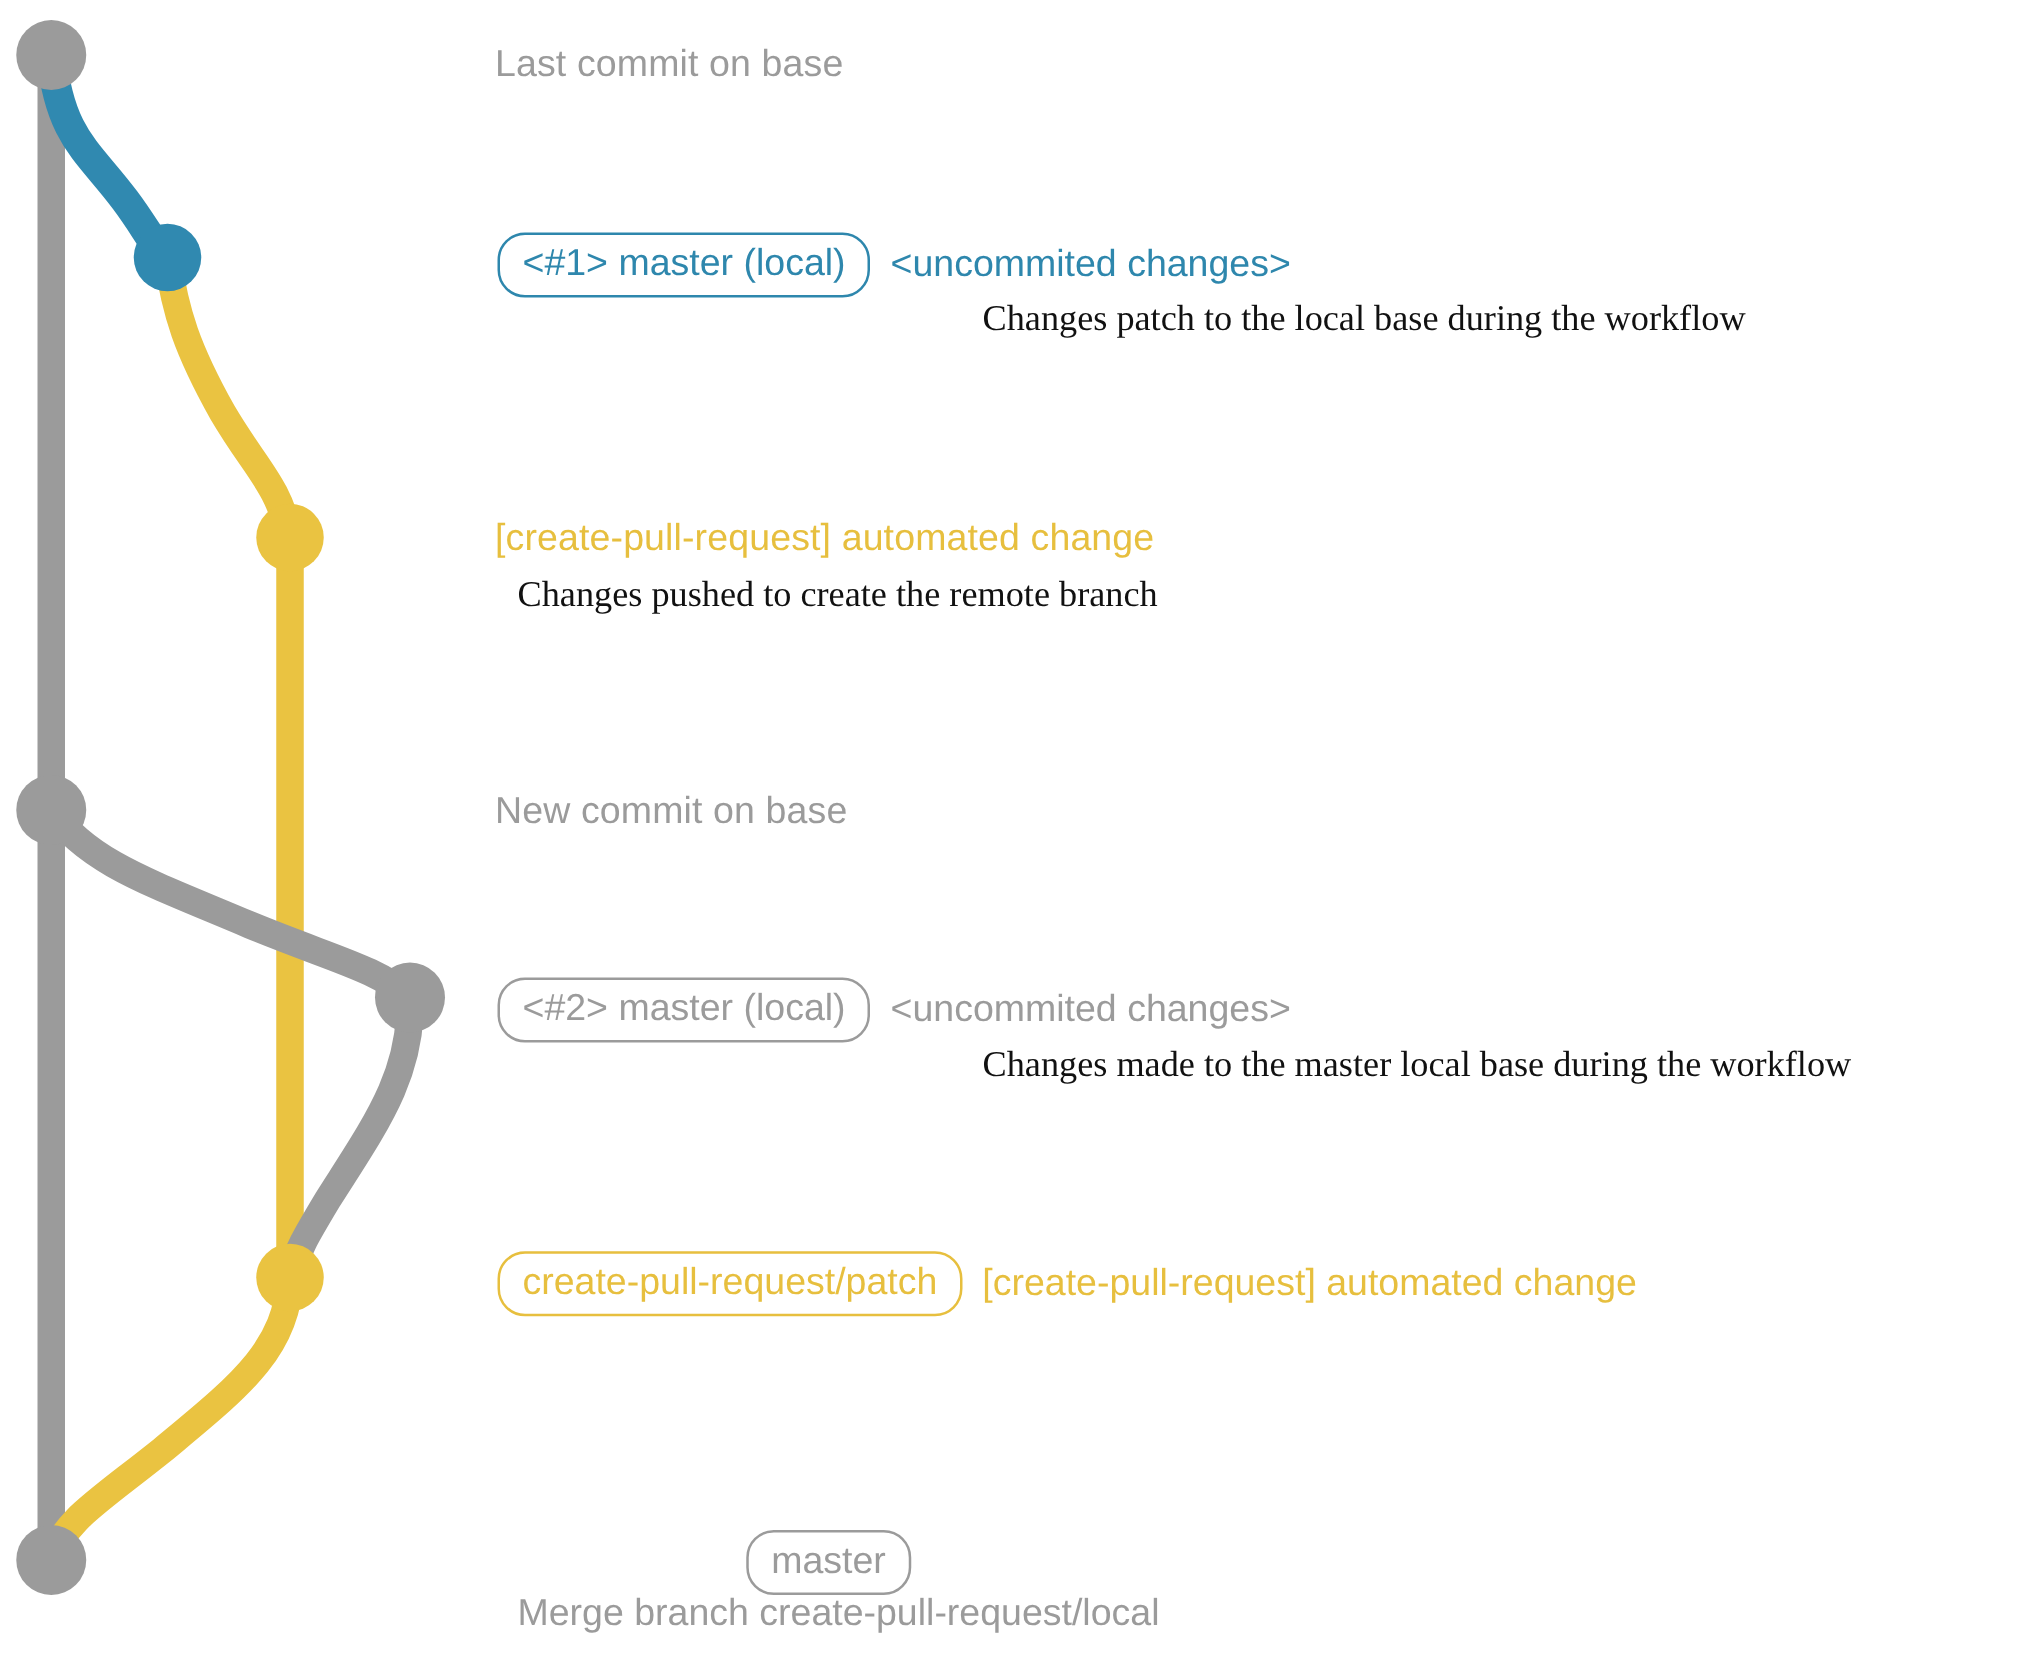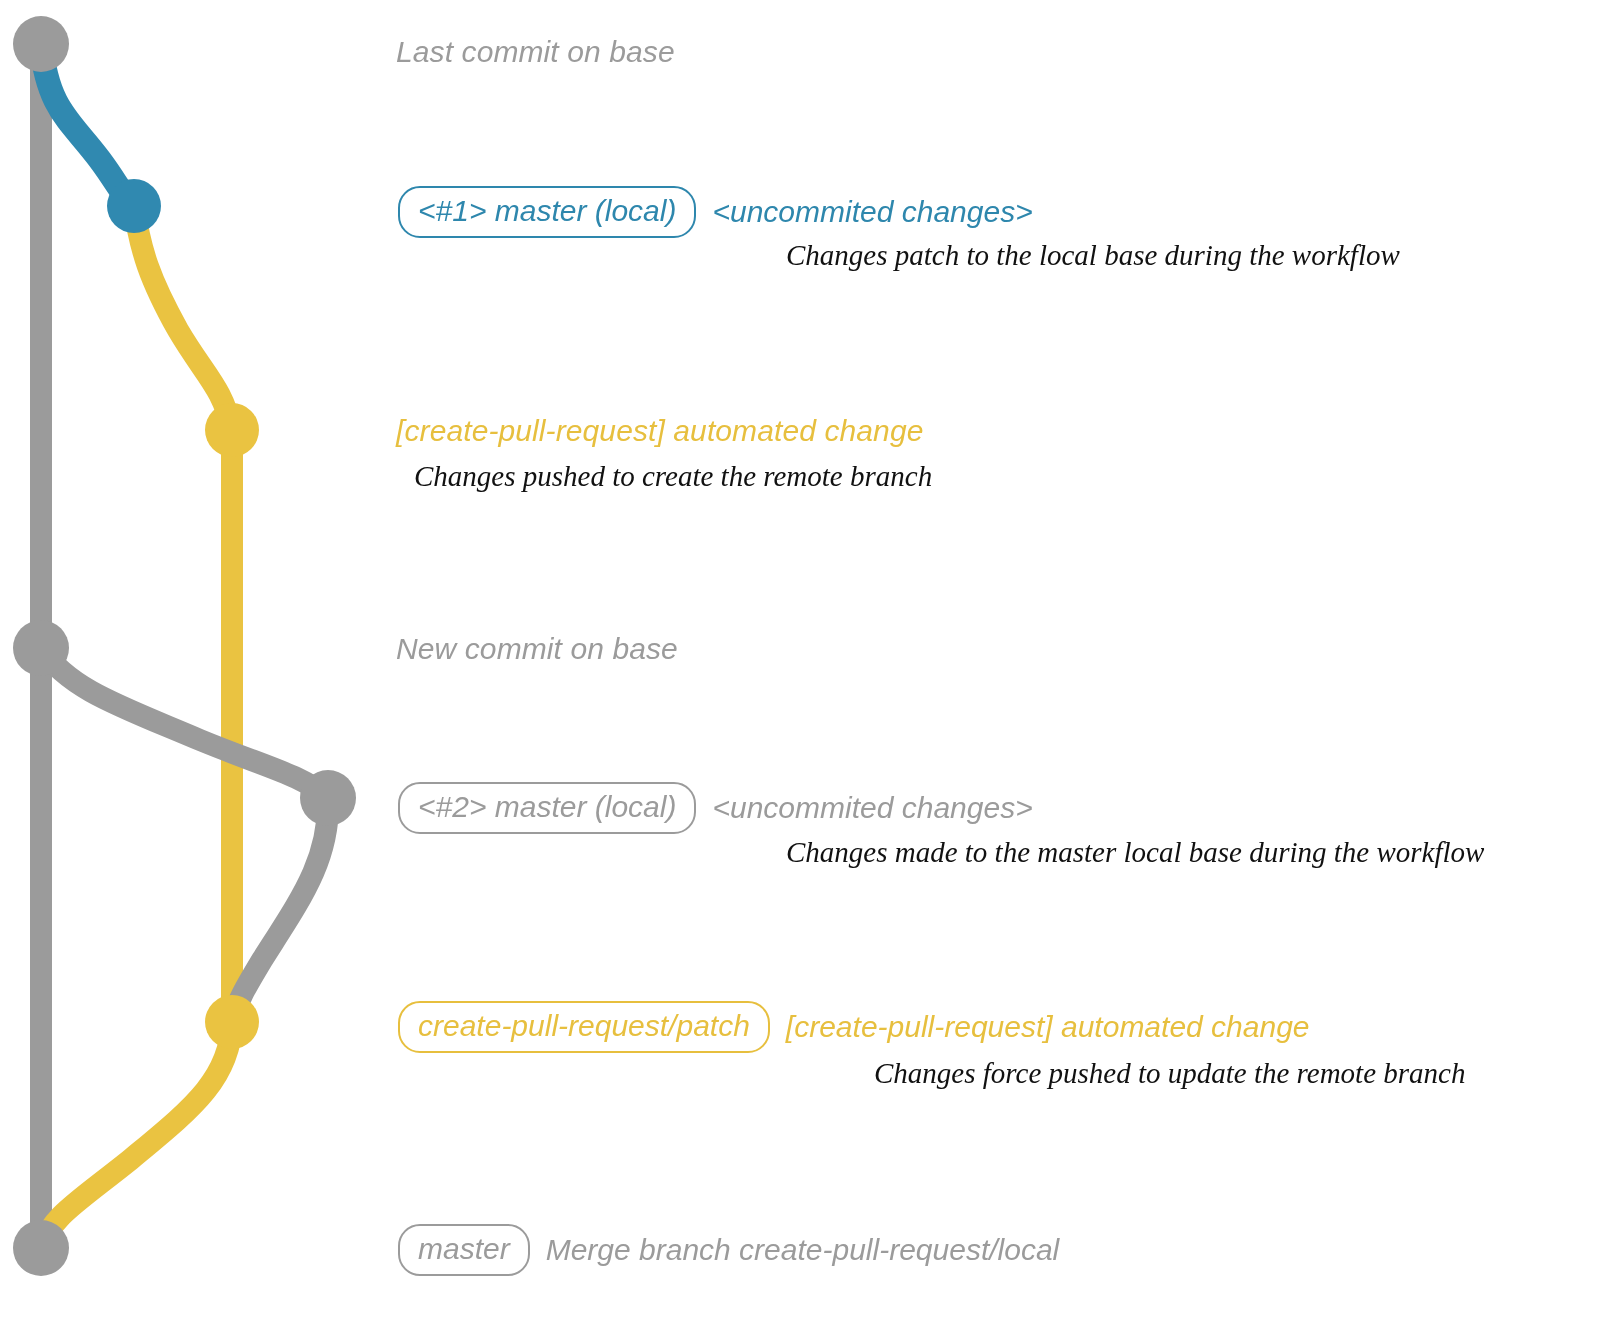--- a/index.html
+++ b/index.html
@@ -16,21 +16,20 @@
     font-family: "Liberation Sans", sans-serif;
     -webkit-font-smoothing: antialiased;
   }
 
   #canvas {
     position: absolute;
     left: 0;
     top: 0;
     width: 1446px;
     height: 1344px;
-    font-style: italic;
   }
 
   
   #graph-svg {
     position: absolute;
     left: 0;
     top: 0;
     width: 400px;
     height: 1344px;
   }
@@ -130,20 +129,19 @@
   <div class="badge-row" style="left:398px; top:782px;">
     <span class="badge gray">&lt;#2&gt; master (local)</span>
     <span class="badge-caption gray-text">&lt;uncommited changes&gt;</span>
   </div>
   <div class="desc" style="left:786px; top:838px;">Changes made to the master local base during the workflow</div>
 
   <div class="badge-row" style="left:398px; top:1001px;">
     <span class="badge yellow">create-pull-request/patch</span>
     <span class="badge-caption yellow-text">[create-pull-request] automated change</span>
   </div>
-  <div class="desc" style="left:874px; top:1059px;">Changes force pushed to update the remote branch</div>
 
-  <div class="badge-row" style="left:398px; top:1224px;">
+  <div class="badge-row" style="left:398px; top:1224px;flex-direction:column;">
     <span class="badge gray">master</span>
     <span class="badge-caption gray-text">Merge branch create-pull-request/local</span>
   </div>
 
 </div>
 
 </body></html>

